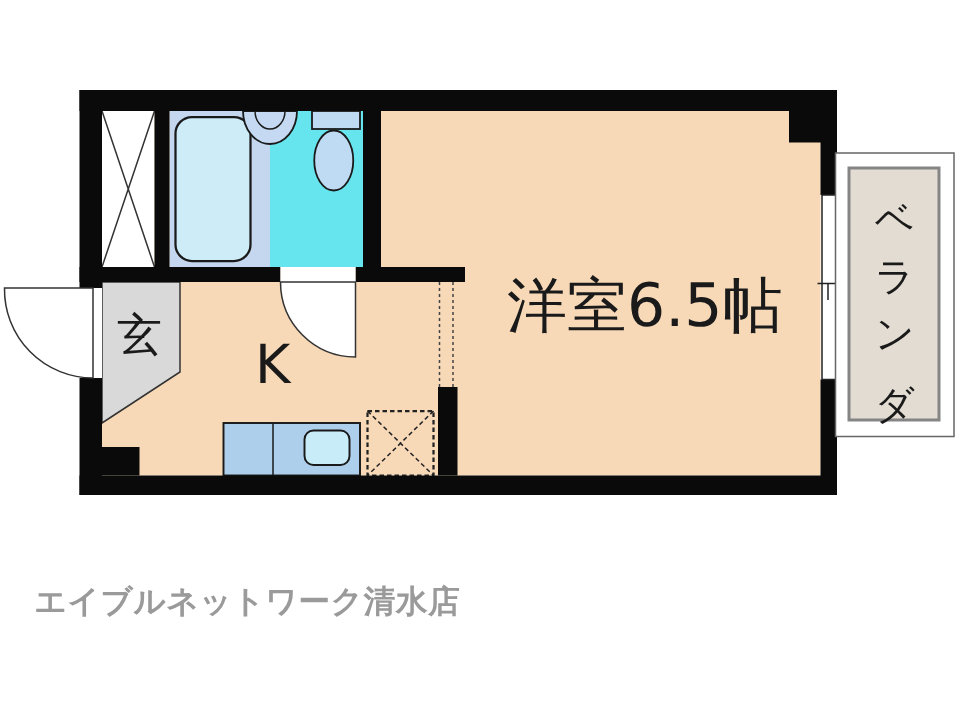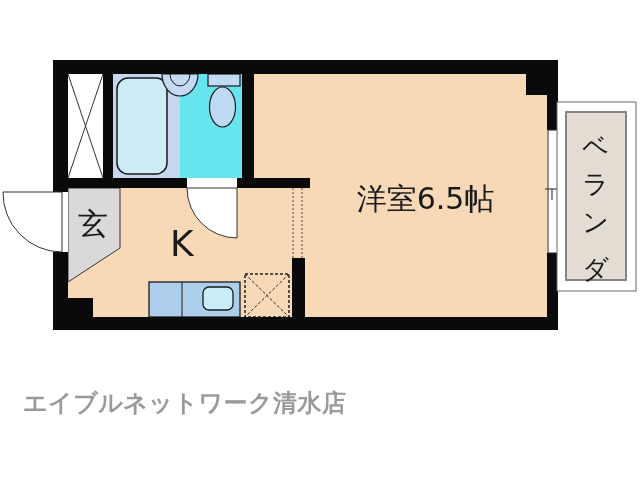--- a/index.html
+++ b/index.html
@@ -15,33 +15,33 @@
   .label {
     position: absolute;
     color: #1a1a1a;
     white-space: nowrap;
     line-height: 1;
   }
   #entrance-label { left: 78px; top: 209px; font-size: 30px; }
   #kitchen-label  { left: 170px; top: 226px; font-size: 36px; }
   #main-room-label {
     left: 338px; top: 184px; width: 175px;
-    font-size: 30px; text-align: center; letter-spacing: 0px;
+    font-size: 40px; text-align: right; letter-spacing: 0px;
   }
   #veranda-label-box {
     position: absolute; left: 566px; top: 112px; width: 60px; height: 168px;
     display: flex; align-items: center; justify-content: center;
   }
   #veranda-label {
     writing-mode: vertical-rl;
     font-size: 26px; letter-spacing: 10px; color: #1a1a1a; line-height: 1;
   }
   #footer-agency {
     position: absolute; left: 23px; top: 387px;
-    font-size: 24px; font-weight: 700; color: #9a9a9a; letter-spacing: 0.5px;
+    font-size: 21px; font-weight: 700; color: #9a9a9a; letter-spacing: 0.5px;
   }
 </style>
 </head>
 <body>
 
 <div id="stage">
 
   <svg id="plan-svg" width="640" height="480" viewBox="0 0 640 480">
 
     <rect x="68" y="74" width="479" height="243" fill="#f7d9b8"></rect>

